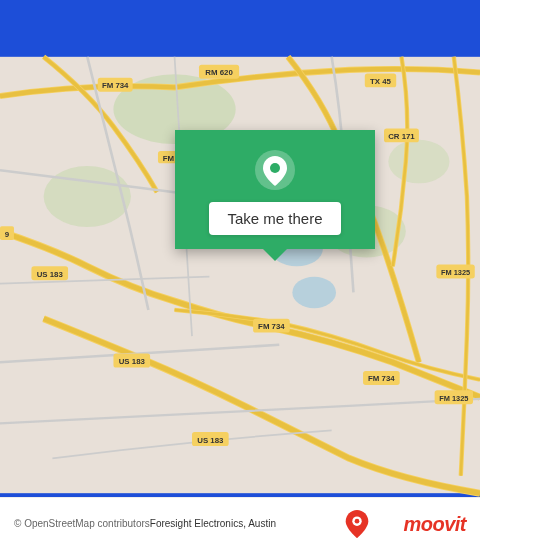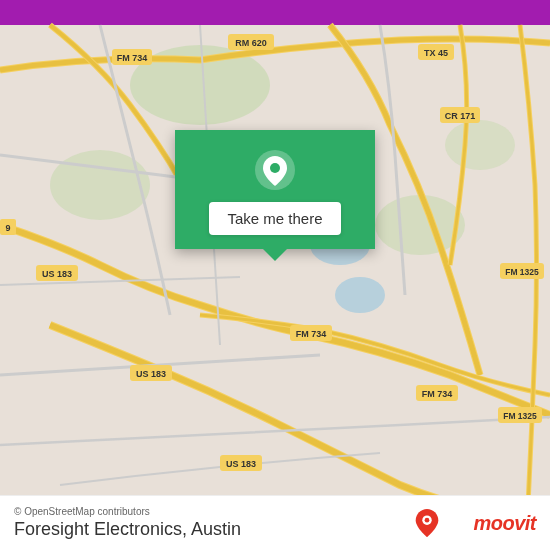--- a/index.html
+++ b/index.html
@@ -5,24 +5,24 @@
     * { margin: 0; padding: 0; box-sizing: border-box; }
     body {
       width: 550px;
       height: 550px;
       overflow: hidden;
       font-family: Arial, sans-serif;
       position: relative;
     }
 
     #map-container {
-      width: 550px;
+      width: 480px;
       height: 550px;
       position: relative;
-      background-color: #a21caf;
+      background-color: #1d4ed8;
       overflow: hidden;
     }
 
     
     #map-svg {
       position: absolute;
       top: 0; left: 0;
       width: 100%; height: 100%;
     }
 
@@ -84,31 +84,31 @@
       padding: 10px 14px;
       display: flex;
       align-items: center;
       justify-content: space-between;
       z-index: 20;
       border-top: 1px solid #eee;
     }
 
     #bottom-left {
       display: flex;
-      flex-direction: column;
+      flex-direction: row;
     }
 
     #osm-credit {
       font-size: 10px;
       color: #666;
       margin-bottom: 2px;
     }
 
     #location-name {
-      font-size: 18px;
+      font-size: 10px;
       color: #333;
       font-weight: 400;
     }
 
     
     #moovit-logo {
       display: flex;
       align-items: center;
       gap: 4px;
     }

